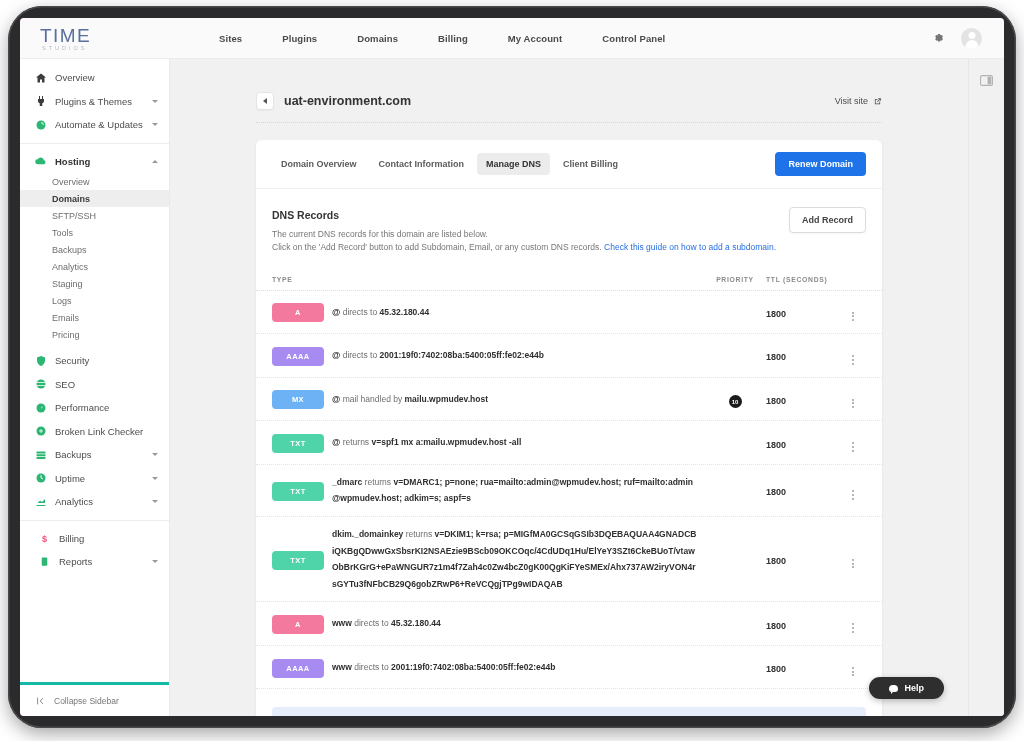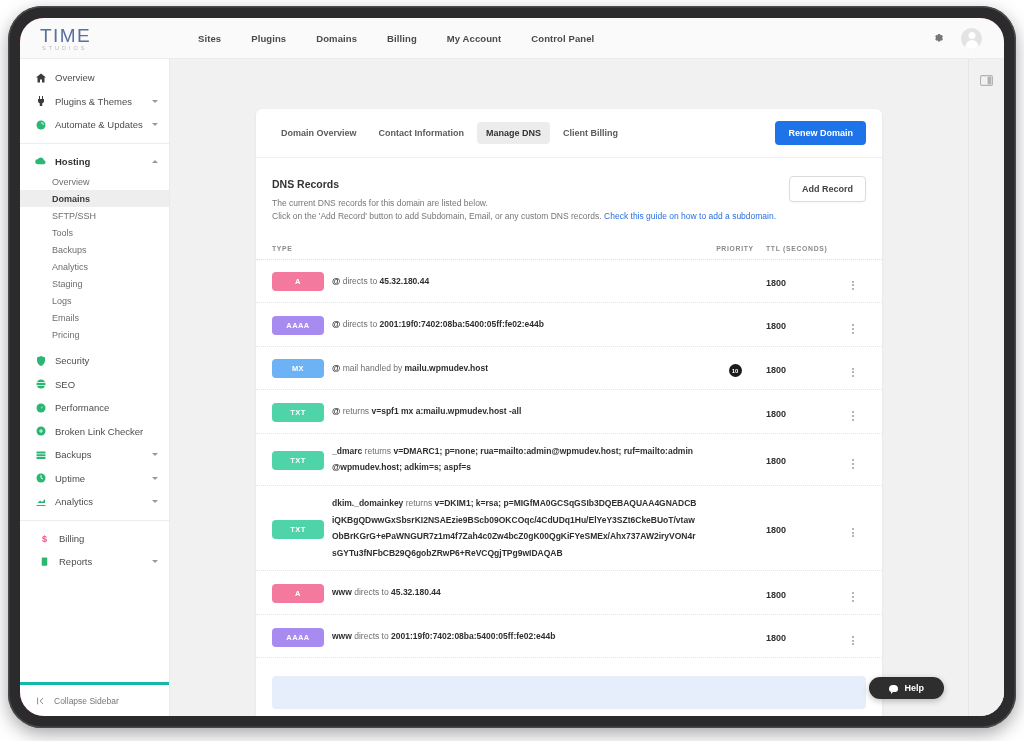--- a/index.html
+++ b/index.html
@@ -16,21 +16,21 @@
     left: 8px; top: 6px;
     width: 1008px; height: 722px;
     background: #2b2b2d;
     border-radius: 34px;
     padding: 12px;
     box-shadow: 0 6px 18px rgba(0,0,0,0.35), inset 0 0 0 1.5px #4a4a4d;
   }
   #tablet-screen {
     width: 100%; height: 100%;
     background: #ec4899;
-    border-radius: 24px;
+    border-radius: 4px;
     overflow: hidden;
     position: relative;
   }
 
   
   #topbar {
     position: absolute; left: 0; top: 0;
     width: 100%; height: 41px;
     background: #fafafa;
     display: flex; align-items: center;
@@ -42,21 +42,21 @@
   }
   #brand-logo .logo-main {
     font-size: 19px; letter-spacing: 1.4px;
     color: #5a6f9e; font-weight: 400;
     font-family: "Liberation Sans", sans-serif;
   }
   #brand-logo .logo-sub {
     font-size: 5.5px; letter-spacing: 3px;
     color: #b9b9c4; margin-top: -2px; margin-left: 2px;
   }
-  #topnav { display: flex; align-items: flex-start; gap: 30px; margin-left: 28px; }
+  #topnav { display: flex; align-items: flex-start; gap: 40px; margin-left: 49px; }
   .topnav-item {
     font-size: 9.5px; font-weight: bold; color: #4a4a4a;
     cursor: pointer; letter-spacing: 0.1px;
   }
   #topbar-right {
     margin-left: auto; display: flex; align-items: center;
     gap: 16px; padding-right: 22px;
   }
   #gear-btn { width: 14px; height: 14px; cursor: pointer; opacity: .75; }
   #avatar {
@@ -489,20 +489,33 @@
           <path d="M17 5l-7 7 7 7" stroke="#777" stroke-width="2.2" fill="none"></path>
         </svg>
         <span class="cs-label">Collapse Sidebar</span>
       </div>
     </div>
 
     <div id="main">
       <div id="main-inner">
         <div id="content-wrap">
 
+          <div id="page-header">
+            <div id="back-btn">
+              <span class="bchev"></span>
+            </div>
+            <div id="page-title">uat-environment.com</div>
+            <div id="visit-site">
+              <span>Visit site</span>
+              <svg width="9" height="9" viewBox="0 0 24 24">
+                <path d="M5 5h7v2H7v10h10v-5h2v7H5z" fill="#4d4d4d"></path>
+                <path d="M14 3h7v7h-2V6.4L12.4 13 11 11.6 17.6 5H14z" fill="#4d4d4d"></path>
+              </svg>
+            </div>
+          </div>
 
           <div id="card">
 
             <div id="tabbar">
               <div class="tab">Domain Overview</div>
               <div class="tab">Contact Information</div>
               <div class="tab active">Manage DNS</div>
               <div class="tab">Client Billing</div>
               <button id="renew-btn">Renew Domain</button>
             </div>

